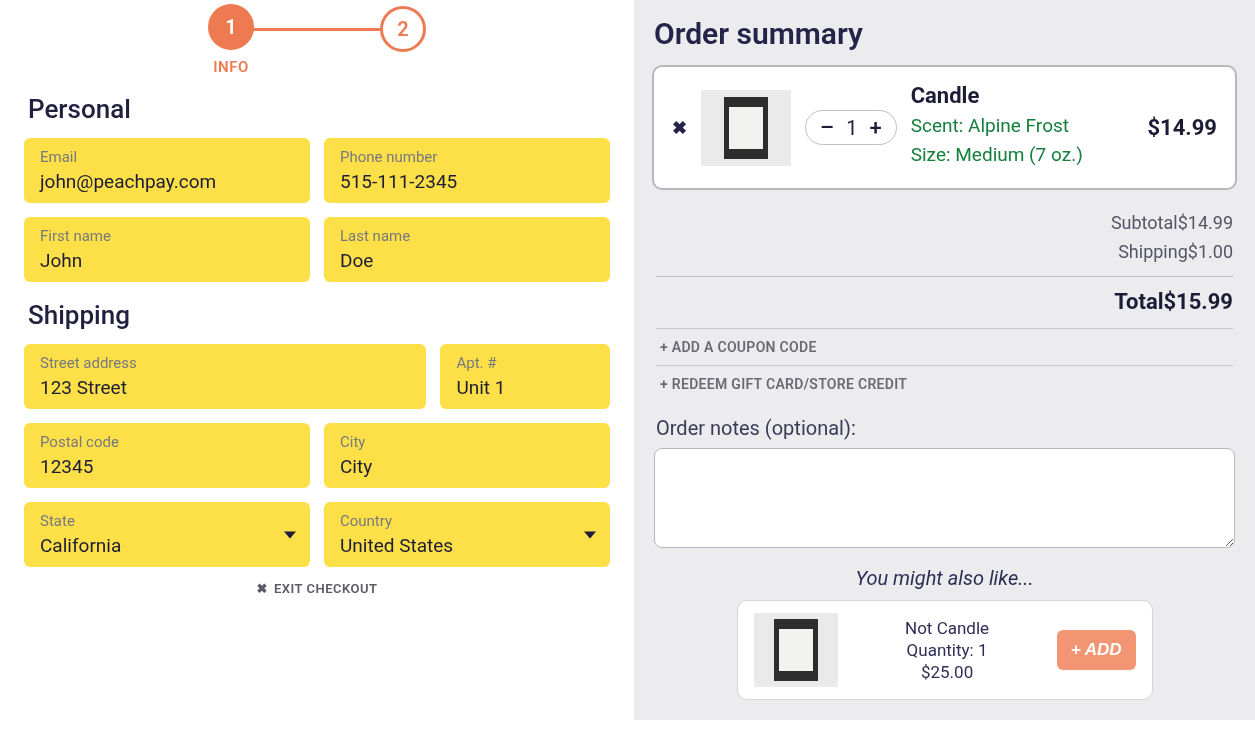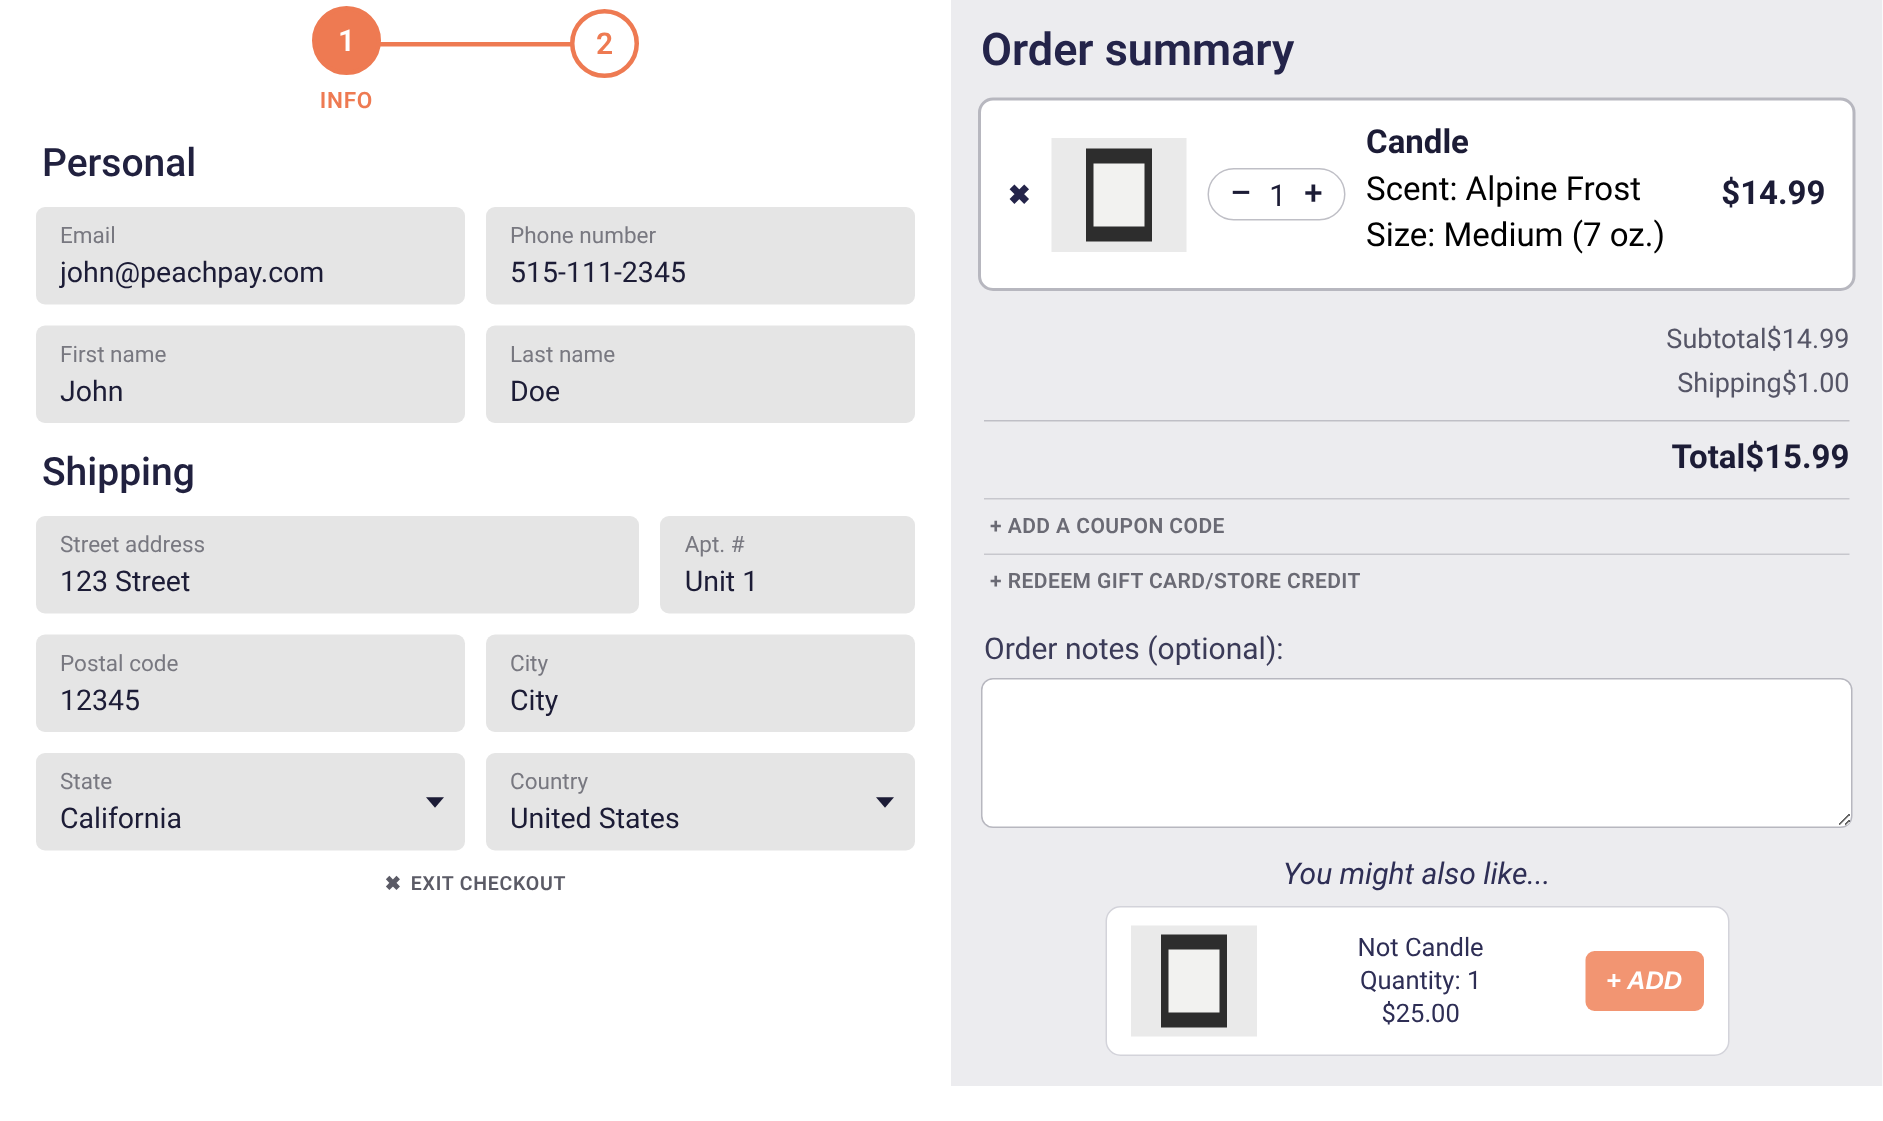--- a/index.html
+++ b/index.html
@@ -25,21 +25,21 @@
   .step-inactive { background: #fff; color: #ee7a52; border: 3px solid #ee7a52; }
   .step-line { width: 130px; height: 3px; background: #ee7a52; margin: 0 -2px; margin-top:-22px; }
   .step-label { margin-top: 8px; font-size: 15px; font-weight: 600; color: #ee7a52; letter-spacing: 0.5px; }
   .step-label-blank { height:22px; }
 
   
   .section-title { font-size: 26px; font-weight: 500; color: #21213f; margin: 18px 0 14px 8px; }
   .row { display: flex; gap: 14px; margin-bottom: 14px; padding: 0 4px; }
   .field {
     flex: 1;
-    background: #e5e5e5;
+    background: #fde047;
     border-radius: 6px;
     padding: 10px 8px 10px 16px;
     position: relative;
   }
   .field.has-caret { padding-right: 36px; }
   .field-label { font-size: 15px; color: #787880; margin-bottom: 4px; }
   .field-value { font-size: 19px; color: #1c1c36; }
   .caret {
     position: absolute; right: 14px; top: 50%; transform: translateY(-50%);
     width: 0; height: 0; border-left: 6px solid transparent; border-right: 6px solid transparent; border-top: 7px solid #1c1c36;
@@ -69,21 +69,21 @@
   .thumb-inner { width: 44px; height: 62px; background: #2d2d2d; position:relative; }
   .thumb-inner::after { content:""; position:absolute; top:10px; left:5px; right:5px; bottom:10px; background:#f2f2f0; }
   .qty {
     display:flex; align-items:center; gap:12px;
     border:1px solid #bfbfc6; border-radius: 22px; padding: 4px 14px;
     font-size: 20px;
   }
   .qty-btn { cursor:pointer; font-size:22px; font-weight:500; color:#1c1c36; user-select:none; }
   .item-center { flex:1; }
   .item-name { font-size: 22px; font-weight: 700; color:#1c1c36; margin-bottom:6px; }
-  .item-attr { font-size: 22px; color:#000000; margin: 6px 0; }
+  .item-attr { font-size: 19px; color:#15803d; margin: 6px 0; }
   .item-price { font-size: 22px; font-weight: 700; color:#1c1c36; }
 
   .totals { margin: 18px 4px 0 4px; }
   .total-row { display:flex; justify-content:flex-end; font-size:18px; color:#555566; padding:4px 0; }
   .total-row.grand { border-top:1px solid #bfbfc6; margin-top:10px; padding-top:12px; font-size:22px; font-weight:700; color:#1c1c36; }
   .coupon-row { border-top:1px solid #c7c7cd; padding:10px 4px; font-size:14px; color:#6a6a74; font-weight:600; letter-spacing:0.3px; cursor:pointer; margin:0 4px;}
   .coupon-row.first { margin-top:10px; }
 
   .notes-label { font-size:20px; color:#3b3b58; margin: 14px 4px 8px 4px; }
   .notes-area {

